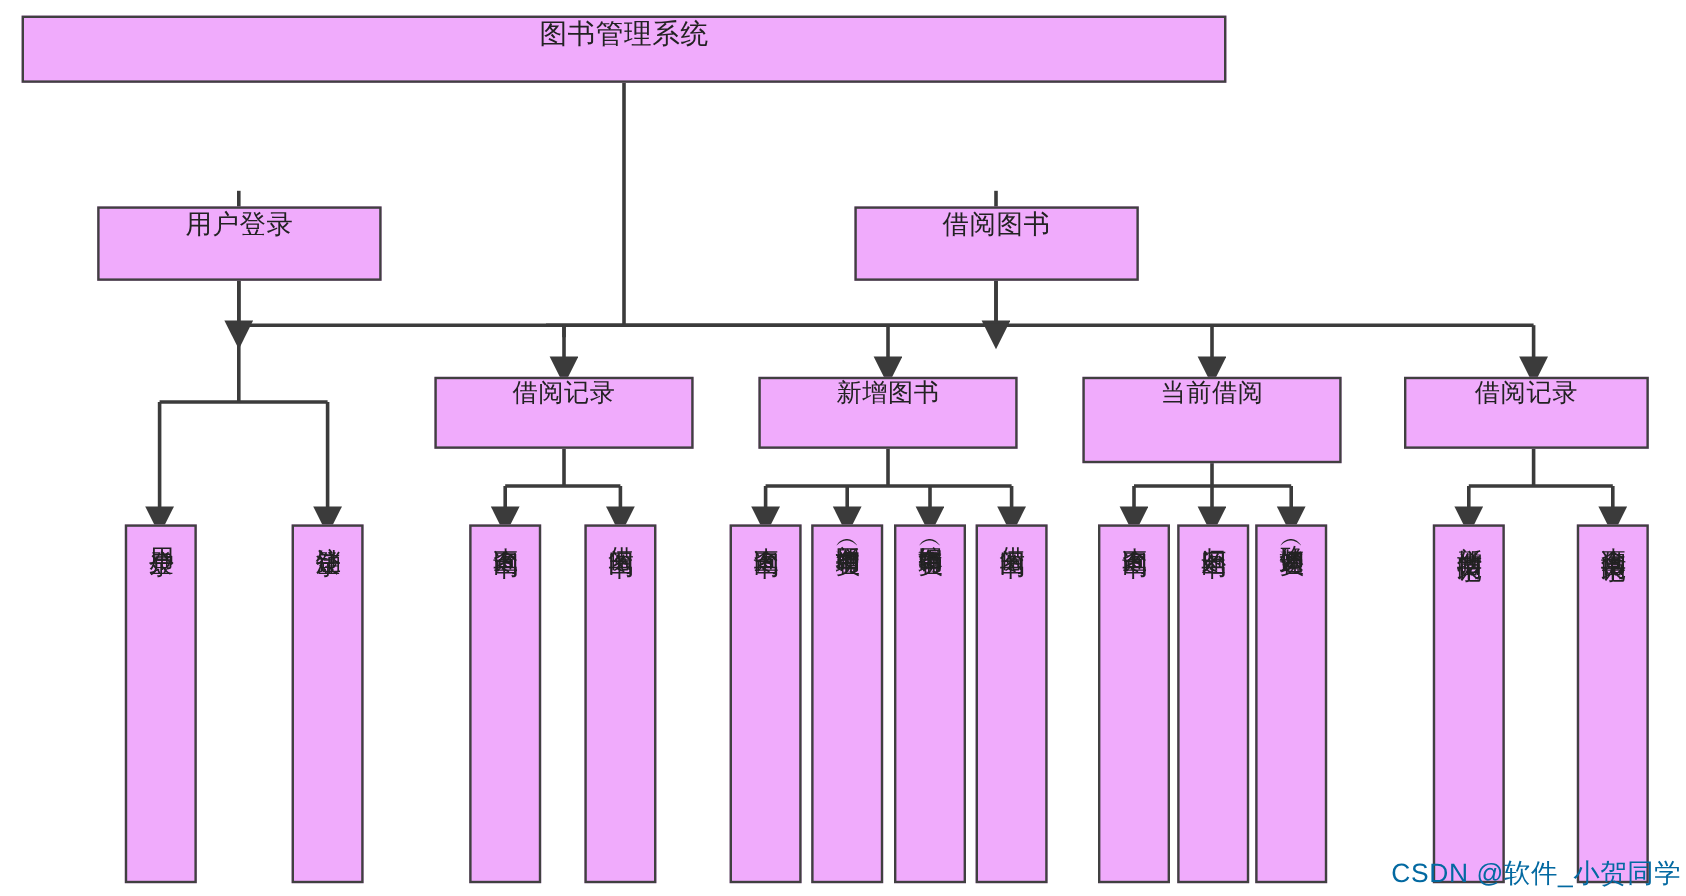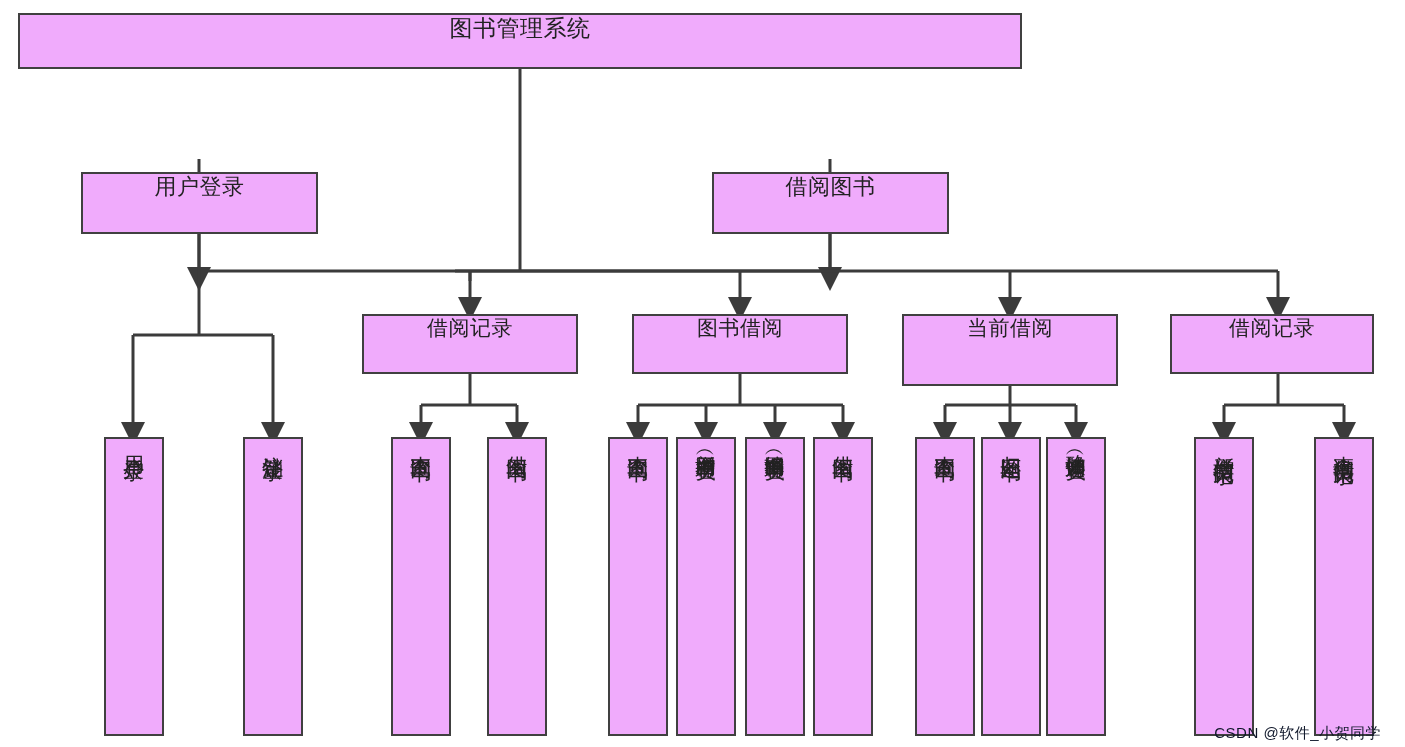--- a/index.html
+++ b/index.html
@@ -55,24 +55,24 @@
     line-height: 1.30;
     letter-spacing: 2px;
     white-space: nowrap;
   }
   .node-leaf.tight .label {
     font-size: 20px;
     letter-spacing: 1px;
   }
   .watermark {
     position: absolute;
-    right: 24px;
+    right: 4px;
     bottom: 4px;
-    font-size: 15px;
-    color: #0f172a;
+    font-size: 22px;
+    color: #0369a1;
     letter-spacing: 0.5px;
     z-index: 3;
     white-space: nowrap;
   }
 </style>
 </head>
 <body>
 
 <div id="canvas">
 
@@ -137,21 +137,21 @@
     <span class="label">用户登录</span>
   </div>
   <div class="node node-l1" style="left:712px; top:172px; width:237px; height:62px;">
     <span class="label">借阅图书</span>
   </div>
 
   <div class="node node-l2" style="left:362px; top:314px; width:216px; height:60px;">
     <span class="label">借阅记录</span>
   </div>
   <div class="node node-l2" style="left:632px; top:314px; width:216px; height:60px;">
-    <span class="label">图书借阅</span>
+    <span class="label">新增图书</span>
   </div>
   <div class="node node-l2" style="left:902px; top:314px; width:216px; height:72px;">
     <span class="label">当前借阅</span>
   </div>
   <div class="node node-l2" style="left:1170px; top:314px; width:204px; height:60px;">
     <span class="label">借阅记录</span>
   </div>
 
   <div class="node node-leaf" style="left:104px; top:437px; width:60px; height:299px;">
     <span class="label">用户登录</span>

